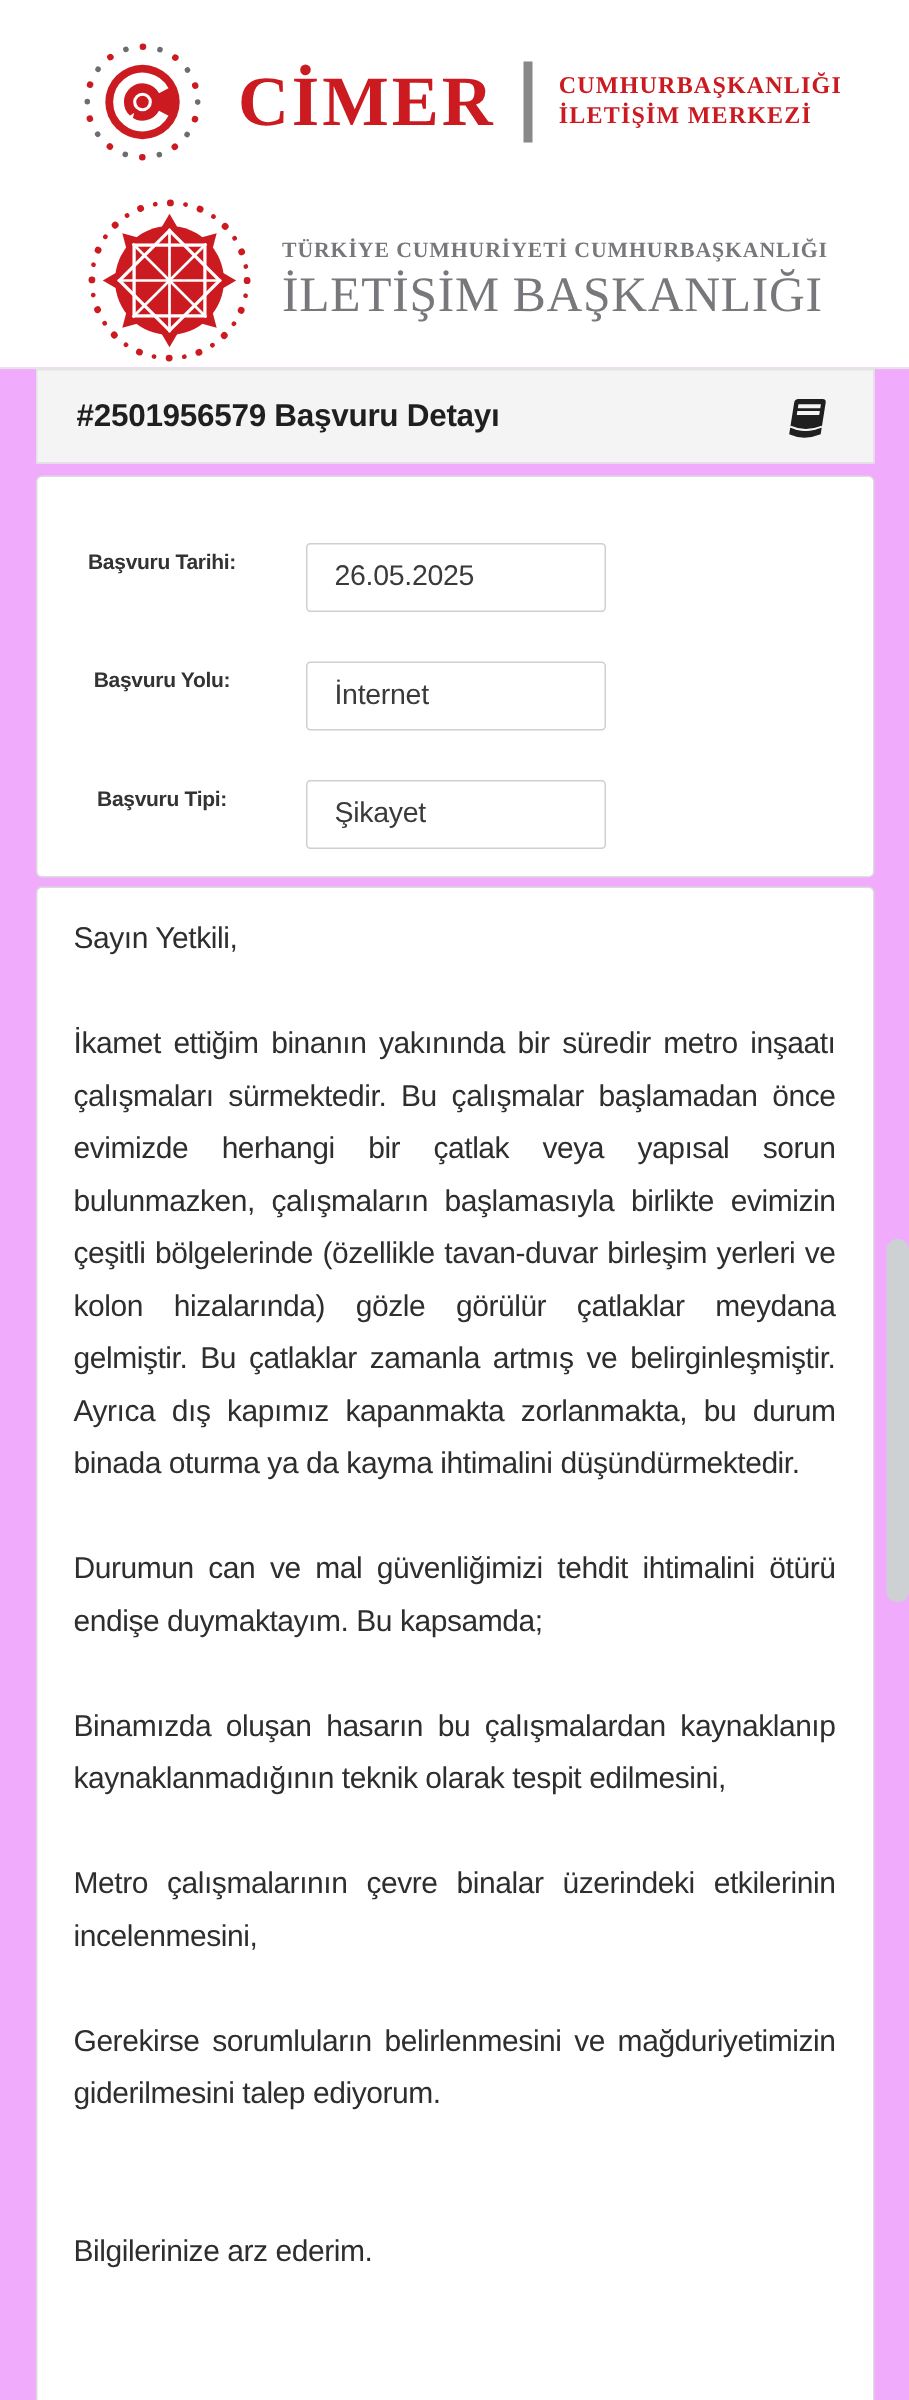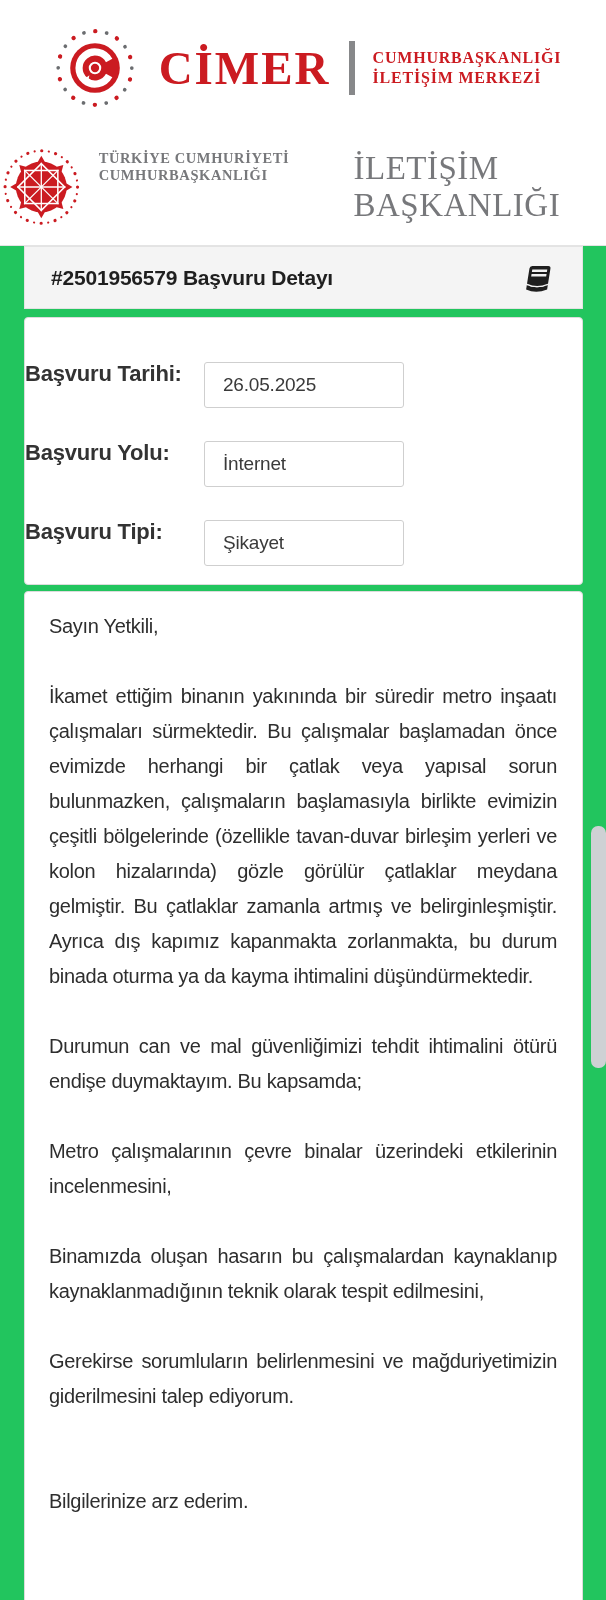--- a/index.html
+++ b/index.html
@@ -8,21 +8,21 @@
     --panel-border:#dcdcdc;
     --titlebar-bg:#f4f4f4;
     --text:#2e2e2e;
     --scrollbar-thumb:#ced1d4;
   }
   *{margin:0;padding:0;box-sizing:border-box;}
   html,body{background:#fff;}
   body{font-family:"Liberation Sans",sans-serif;}
   .page{
     position:relative;width:606px;height:1600px;margin:0 auto;
-    background:#22c55e;overflow:hidden;
+    background:#f0abfc;overflow:hidden;
   }
 
   
   .brand-area{position:absolute;top:0;left:0;width:100%;height:245px;background:#fff;}
   .rule{position:absolute;top:245px;left:0;width:100%;border-top:1px solid #e4e4e4;}
 
   .cimer-row{
     position:absolute;top:20px;left:0;width:100%;
     display:flex;align-items:center;justify-content:center;gap:14px;
   }
@@ -33,21 +33,21 @@
   .cimer-divider{width:6px;height:54px;background:#87888a;margin:0 4px;}
   .cimer-sub{
     font-family:"Liberation Serif",serif;font-weight:bold;
     font-size:16px;line-height:20px;letter-spacing:0.8px;color:var(--brand-red);
   }
 
   .dir-row{
     position:absolute;top:128px;left:0;width:100%;
     display:flex;align-items:center;justify-content:center;gap:16px;
   }
-  .dir-text{display:flex;flex-direction:row;}
+  .dir-text{display:flex;flex-direction:column;}
   .dir-overline{
     font-family:"Liberation Serif",serif;font-weight:bold;
     font-size:14.5px;letter-spacing:0.6px;color:var(--brand-gray);margin-bottom:3px;
   }
   .dir-name{
     font-family:"Liberation Serif",serif;font-weight:normal;
     font-size:33px;letter-spacing:0.5px;color:var(--brand-gray);
   }
 
   
@@ -63,22 +63,22 @@
   }
   .book-btn{margin-left:auto;background:none;border:none;cursor:pointer;display:flex;align-items:center;}
 
   .panel{
     background:#fff;border:1px solid var(--panel-border);border-radius:4px;
   }
   .form-panel{margin-top:8px;padding:21px 0 18px 0;}
   .form-row{display:flex;align-items:center;margin-bottom:10px;}
   .form-row:last-child{margin-bottom:0;}
   .form-label{
-    width:179px;text-align:left;padding-right:13px;
-    font-weight:bold;font-size:22px;color:#333;letter-spacing:-0.2px;
+    width:179px;text-align:center;padding-right:13px;
+    font-weight:bold;font-size:14px;color:#333;letter-spacing:-0.2px;
   }
   .form-input{
     width:200px;height:46px;border:1px solid #cfcfcf;border-radius:3px;
     padding:0 10px 0 18px;font-family:"Liberation Sans",sans-serif;
     font-size:19px;color:#3a3a3a;background:#fff;letter-spacing:-0.2px;margin-top:23px;
   }
 
   .letter-panel{margin-top:6px;padding:17px 25px 40px 24px;min-height:1110px;}
   .letter-panel p{
     font-size:20px;line-height:35px;color:var(--text);
@@ -187,21 +187,21 @@
       <div class="form-row">
         <span class="form-label">Başvuru Tipi:</span>
         <input class="form-input" type="text" readonly="" value="Şikayet" style="">
       </div>
     </section>
 
     <section class="panel letter-panel">
       <p>Sayın Yetkili,</p>
       <p>İkamet ettiğim binanın yakınında bir süredir metro inşaatı çalışmaları sürmektedir. Bu çalışmalar başlamadan önce evimizde herhangi bir çatlak veya yapısal sorun bulunmazken, çalışmaların başlamasıyla birlikte evimizin çeşitli bölgelerinde (özellikle tavan-duvar birleşim yerleri ve kolon hizalarında) gözle görülür çatlaklar meydana gelmiştir. Bu çatlaklar zamanla artmış ve belirginleşmiştir. Ayrıca dış kapımız kapanmakta zorlanmakta, bu durum binada oturma ya da kayma ihtimalini düşündürmektedir.</p>
       <p>Durumun can ve mal güvenliğimizi tehdit ihtimalini ötürü endişe duymaktayım. Bu kapsamda;</p>
+      <p>Binamızda oluşan hasarın bu çalışmalardan kaynaklanıp kaynaklanmadığının teknik olarak tespit edilmesini,</p>
       <p>Metro çalışmalarının çevre binalar üzerindeki etkilerinin incelenmesini,</p>
-      <p>Binamızda oluşan hasarın bu çalışmalardan kaynaklanıp kaynaklanmadığının teknik olarak tespit edilmesini,</p>
       <p>Gerekirse sorumluların belirlenmesini ve mağduriyetimizin giderilmesini talep ediyorum.</p>
       <p class="closing">Bilgilerinize arz ederim.</p>
     </section>
   </main>
 
   <div class="scroll-thumb"></div>
 </div>
 
 </body></html>

